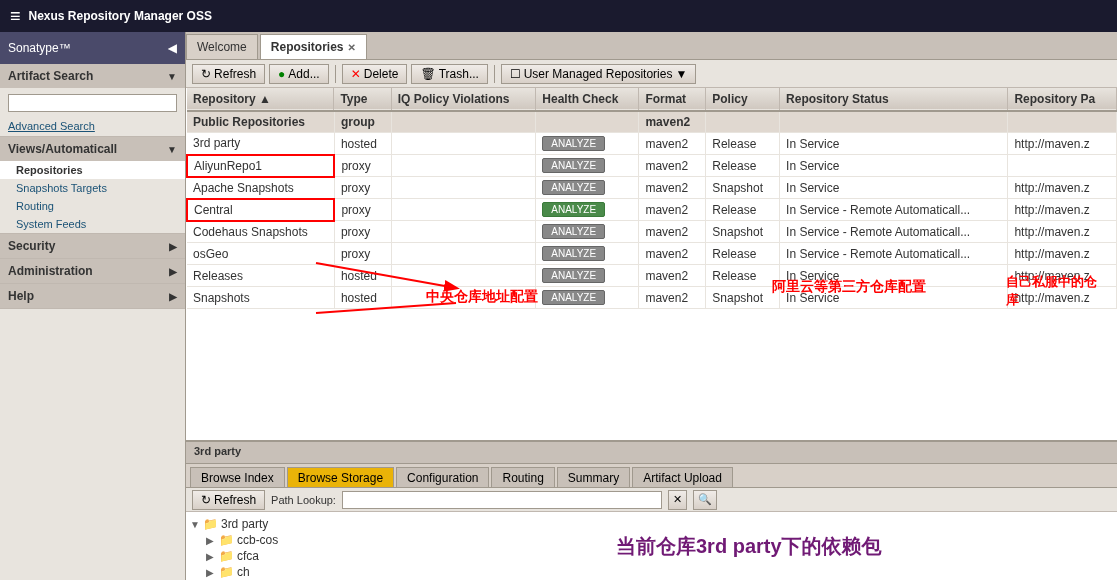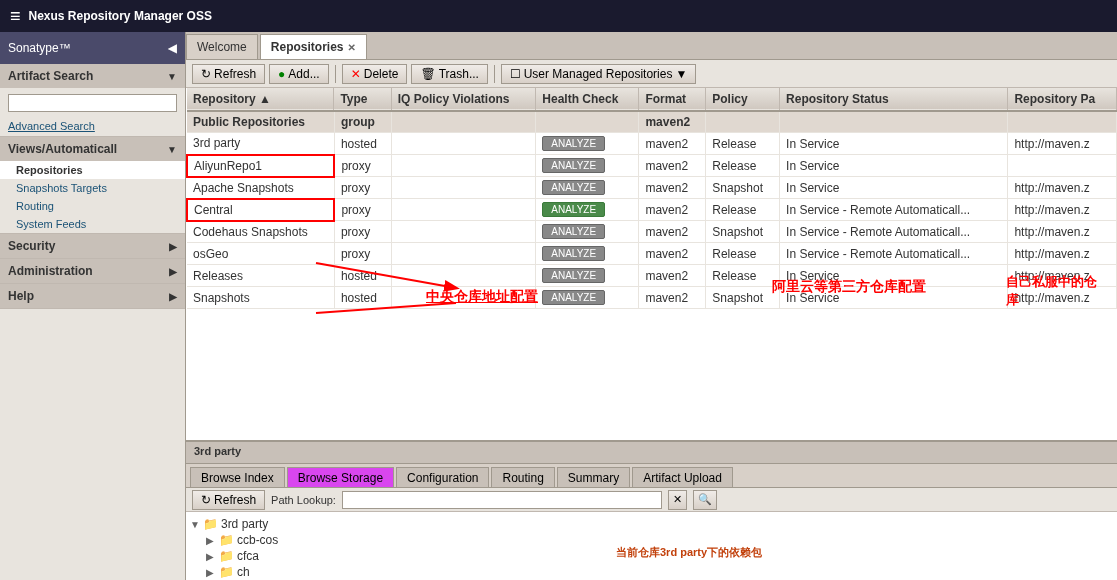--- a/index.html
+++ b/index.html
@@ -210,21 +210,21 @@
       background: #c8c0b8;
       border: 1px solid #a0998e;
       border-bottom: none;
       margin-right: 2px;
       cursor: pointer;
       font-size: 11px;
       height: 20px;
       display: flex;
       align-items: center;
     }
-    .bottom-tab.active { background: #d946ef; }
+    .bottom-tab.active { background: #eab308; }
     .bottom-toolbar {
       padding: 3px 6px;
       display: flex;
       align-items: center;
       gap: 6px;
       border-bottom: 1px solid #c0b8b0;
       background: #e8e4de;
       height: 24px;
     }
     .path-lookup-label { font-size: 11px; color: #333; }
@@ -521,25 +521,25 @@
             </div>
             <div class="tree-item">
               <span class="expand">▶</span>
               <span style="color:#f0c040">📁</span>
               <span class="tree-item-label">ch</span>
             </div>
           </div>
         </div>
       </div>
 
-      <div style="position:absolute; top:200px; left:240px; color:red; font-size:14px; font-weight:bold; pointer-events:none; white-space:nowrap;text-decoration:underline;">中央仓库地址配置</div>
+      <div style="position:absolute; top:200px; left:240px; color:red; font-size:14px; font-weight:bold; pointer-events:none; white-space:nowrap;">中央仓库地址配置</div>
       <div style="position:absolute; top:190px; left:540px; color:red; font-size:14px; font-weight:bold; pointer-events:none; white-space:nowrap;padding-left:46px;">阿里云等第三方仓库配置</div>
       <div style="position:absolute; top:185px; left:820px; color:red; font-size:13px; font-weight:bold; pointer-events:none; white-space:pre-line;">自己私服中的仓
 库</div>
-      <div style="position:absolute; bottom:20px; left:430px; color:#c2410c; font-size:11px; font-weight:bold; pointer-events:none; white-space:nowrap;">当前仓库3rd party下的依赖包</div>
+      <div style="position:absolute; bottom:20px; left:430px; color:#701a75; font-size:20px; font-weight:bold; pointer-events:none; white-space:nowrap;">当前仓库3rd party下的依赖包</div>
 
       <svg style="position:absolute;top:0;left:0;width:100%;height:100%;pointer-events:none;">
 
         <line x1="130" y1="175" x2="270" y2="200" stroke="red" stroke-width="2" marker-end="url(#arrow)"></line>
 
         <line x1="130" y1="225" x2="270" y2="215" stroke="red" stroke-width="2"></line>
 
         <defs>
           <marker id="arrow" markerWidth="8" markerHeight="8" refX="6" refY="3" orient="auto">
             <path d="M0,0 L0,6 L8,3 z" fill="red"></path>

